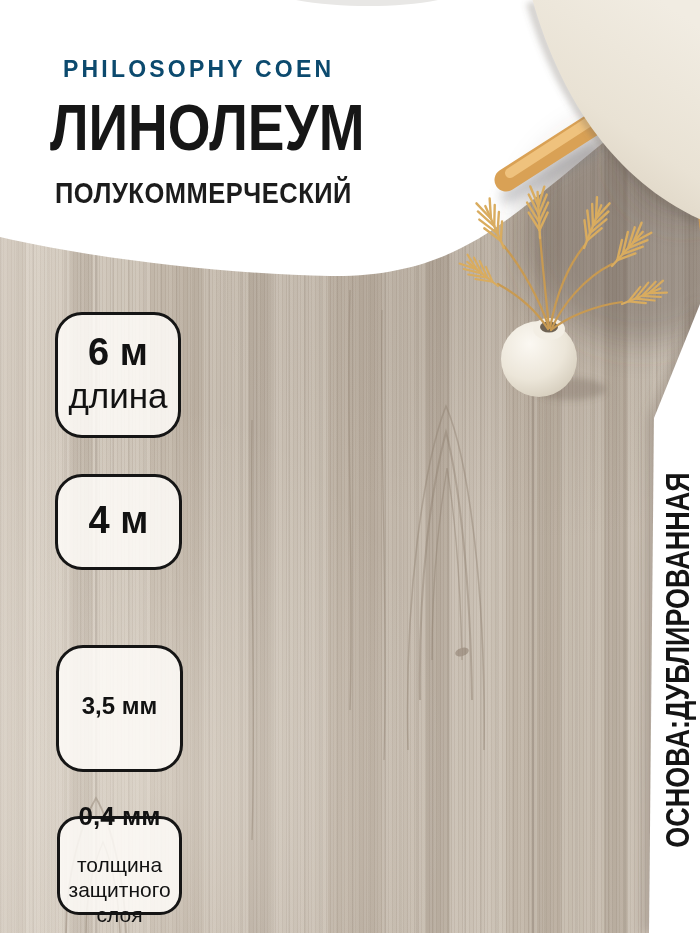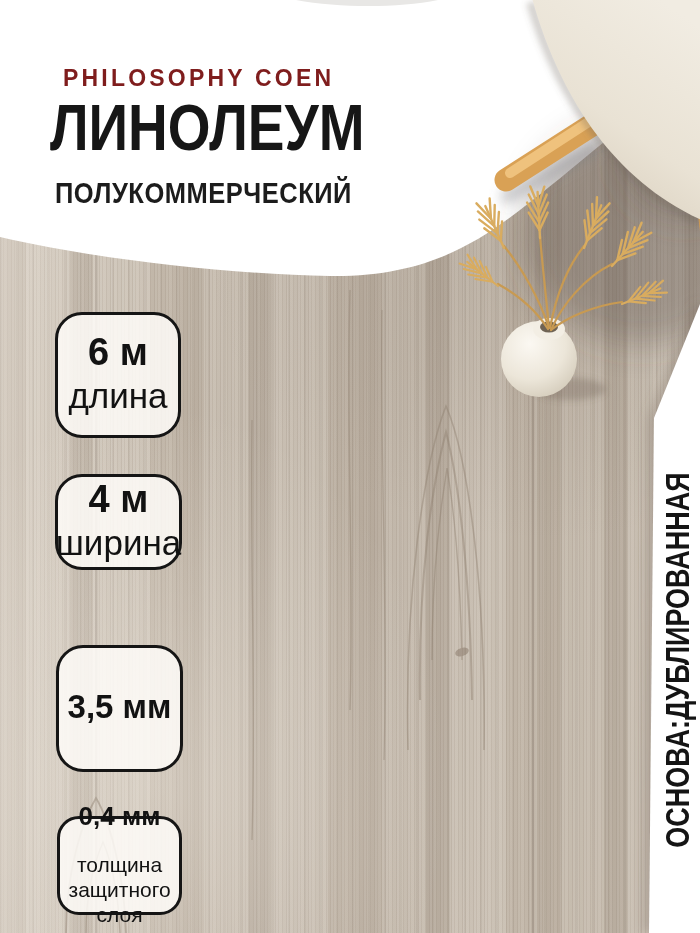--- a/index.html
+++ b/index.html
@@ -21,39 +21,39 @@
         rgba(176,162,146,0.28) 150px 178px),
       linear-gradient(100deg,#d6cdc1,#c5bbae 30%,#beb3a6 55%,#c9bfb2 80%,#cec5b8);}
   .floor::after{content:"";position:absolute;inset:0;background:
       linear-gradient(90deg, rgba(240,234,226,0.40), rgba(240,234,226,0) 14%),
       radial-gradient(420px 540px at 22% 84%, rgba(241,235,226,0.42), rgba(241,235,226,0) 70%),
       radial-gradient(520px 430px at 78% 28%, rgba(118,104,90,0.16), rgba(118,104,90,0) 65%);}
 
   .scene{position:absolute;left:0;top:0;}
 
   
-  .brand{position:absolute;left:63px;top:65px;font-size:23px;font-weight:bold;
-         letter-spacing:3.2px;color:#7f1d1d;white-space:nowrap;}
+  .brand{position:absolute;left:63px;top:56px;font-size:23px;font-weight:bold;
+         letter-spacing:3.2px;color:#0c4a6e;white-space:nowrap;}
   .title{position:absolute;left:50px;top:96px;font-size:55px;font-weight:bold;
          color:#161616;line-height:1;transform:scale(1.0,1.18);transform-origin:left top;
          white-space:nowrap;}
   .subtitle{position:absolute;left:55px;top:178px;font-size:25px;font-weight:bold;
          color:#1c1c1c;line-height:1;transform:scale(1.02,1.2);transform-origin:left top;
          letter-spacing:0.5px;white-space:nowrap;}
 
   
   .badge{position:absolute;box-sizing:border-box;background:rgba(255,253,249,0.84);
          border:3.5px solid #151515;border-radius:27px;display:flex;flex-direction:column;
          align-items:center;justify-content:center;color:#121212;text-align:center;}
   .b1{left:55px;top:312px;width:126px;height:126px;}
   .b2{left:55px;top:474px;width:127px;height:96px;}
   .b3{left:56px;top:645px;width:127px;height:127px;}
   .b4{left:57px;top:816px;width:125px;height:99px;border-radius:22px;gap:21px;}
   .bv{font-weight:bold;font-size:38px;line-height:1;margin-bottom:5px;}
-  .b3 .bv{font-size:33px;}
+  .b3 .bv{font-size:24px;}
   .b4 .bv{font-size:26px;margin-bottom:3px;}
   .bl{font-size:35px;line-height:1.15;}
   .b3 .bl{font-size:25px;}
   .b4 .bl{font-size:21px;line-height:1.18;width:102px;}
 
   
   .sidenote{position:absolute;left:660px;top:866px;width:412px;height:36px;
          transform-origin:0 0;transform:rotate(-90deg);
          display:flex;align-items:center;justify-content:center;
          font-size:27px;font-weight:bold;color:#141414;white-space:nowrap;}
@@ -166,21 +166,20 @@
   <div class="brand">PHILOSOPHY COEN</div>
   <div class="title">ЛИНОЛЕУМ</div>
   <div class="subtitle">ПОЛУКОММЕРЧЕСКИЙ</div>
 
   <div class="badge b1">
     <div class="bv">6 м</div>
     <div class="bl">длина</div>
   </div>
   <div class="badge b2">
     <div class="bv">4 м</div>
-    <div class="bl">ширина</div>
   </div>
   <div class="badge b3">
     <div class="bv">3,5 мм</div>
   </div>
   <div class="badge b4">
     <div class="bv">0,4 мм</div>
     <div class="bl">толщина защитного слоя</div>
   </div>
 
   <div class="sidenote">

